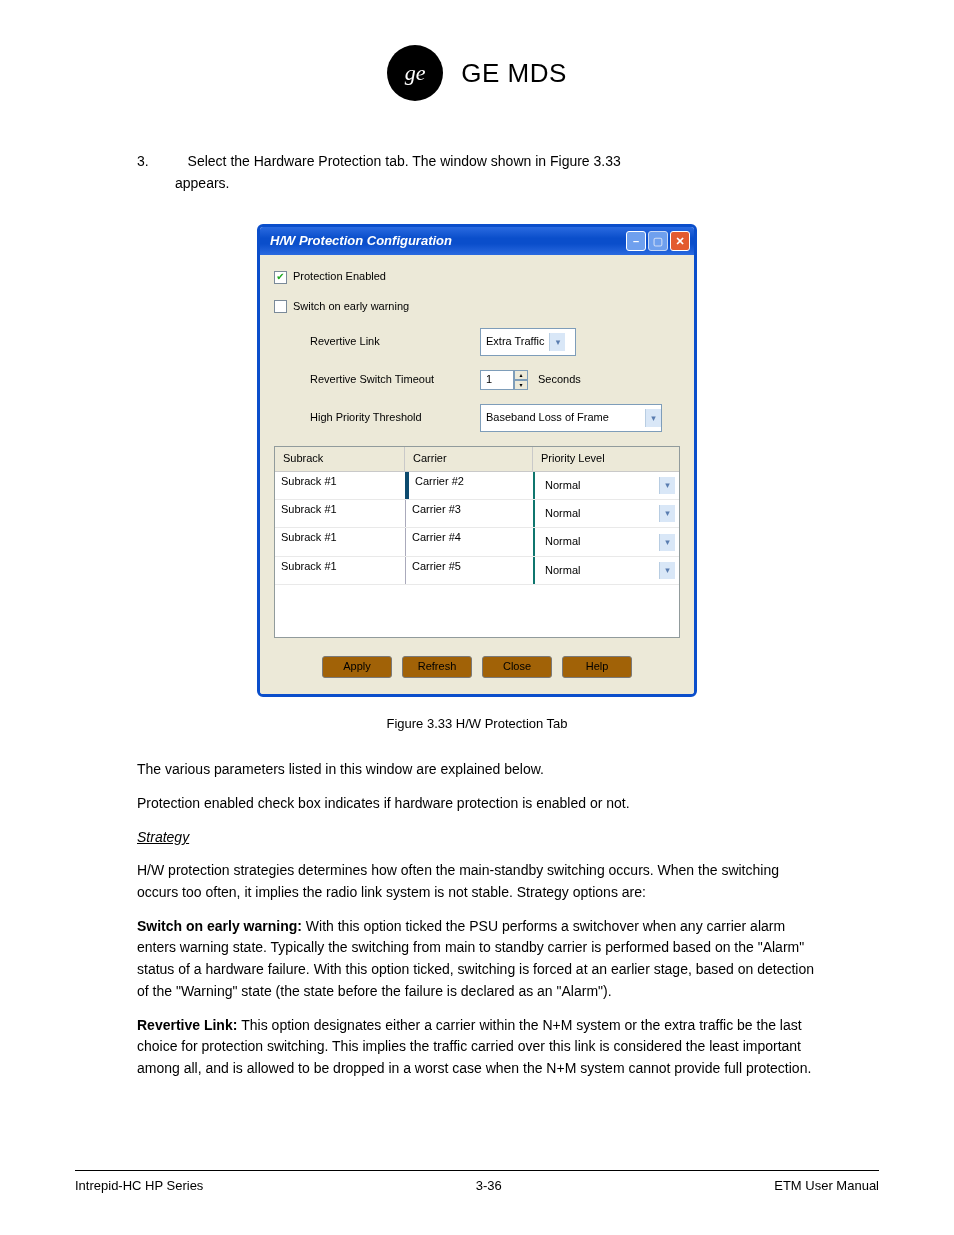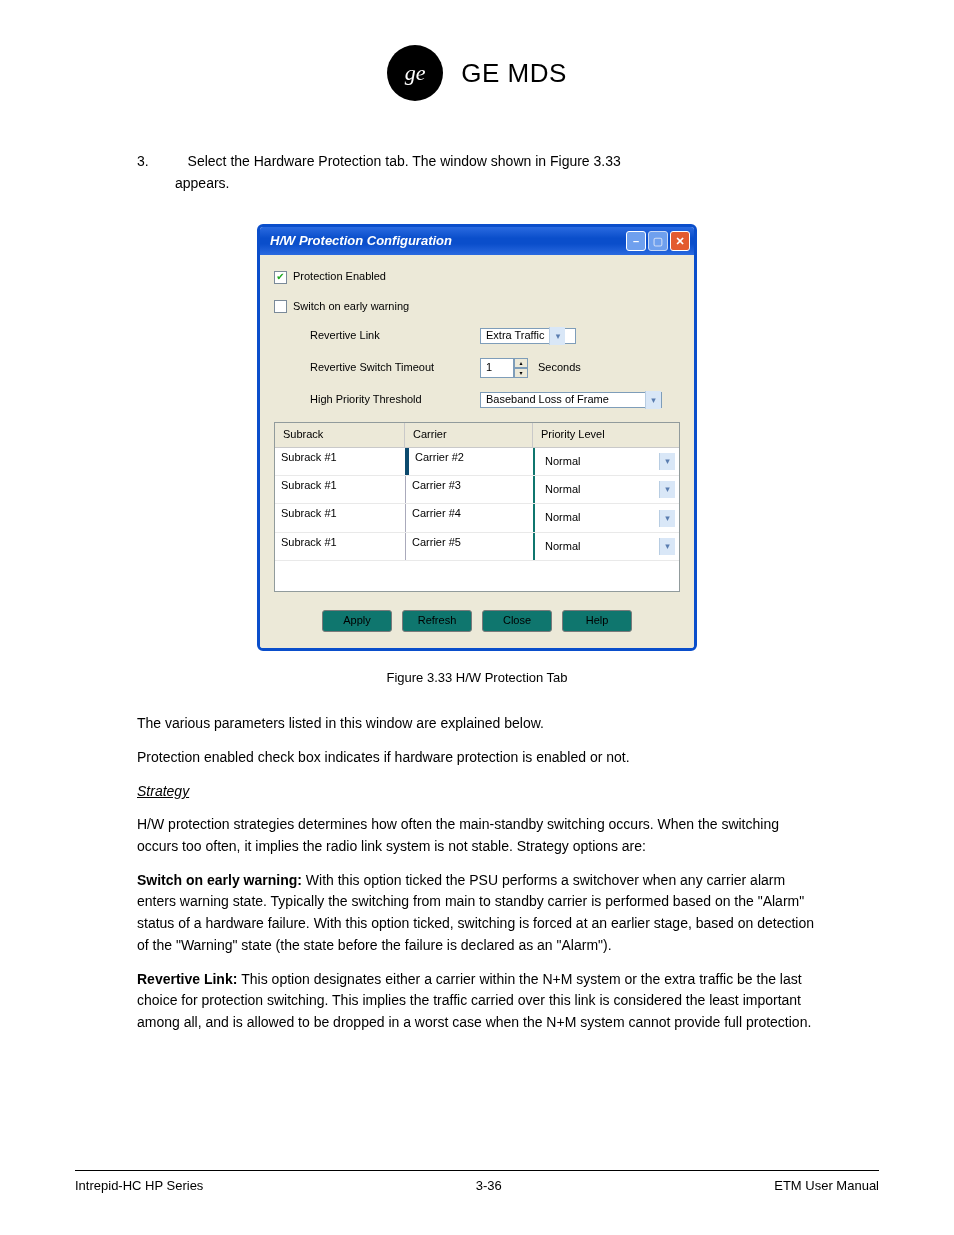--- a/index.html
+++ b/index.html
@@ -106,21 +106,21 @@
     display: inline-flex; align-items: center; justify-content: center;
     font-size: 10px; color: #1fa81f; line-height:1;
   }
   .form-row {
     display: flex; align-items: center;
     margin-bottom: 14px;
     margin-left: 36px;
   }
   .form-label { width: 170px; }
   .dd {
-    height: 16px;
+    height: 28px;
     background: #fff;
     border: 1px solid #7e9db9;
     display: inline-flex;
     align-items: center;
     padding: 0 0 0 5px;
     position: relative;
   }
   .dd-arrow {
     width: 16px; height: 18px;
     background: #d9e7f7;
@@ -150,21 +150,21 @@
     background:#ece9d8;
     font-size:6px; line-height:1;
     display:flex; align-items:center; justify-content:center;
   }
   .sec-label { margin-left: 10px; }
   .table {
     border: 1px solid #919b9c;
     background: #fff;
     margin-top: 6px;
     margin-bottom: 18px;
-    height: 170px;
+    height: 192px;
   }
   .thead {
     display: flex;
     background: #ece9d8;
     border-bottom: 1px solid #c9c9c9;
   }
   .th {
     padding: 4px 8px;
     border-right: 1px solid #c9c9c9;
     font-size: 11px;
@@ -194,21 +194,21 @@
     display:flex; align-items:center; justify-content:center;
     color:#5a7db0; font-size:9px;
   }
   .btn-row {
     display:flex; justify-content:center; gap:10px;
   }
   .btn {
     min-width:70px; height:22px;
     border:1px solid #7a7a7a;
     border-radius:3px;
-    background:#0f766e;
+    background:#a16207;
     font-size:11px;
     display:flex; align-items:center; justify-content:center;
     padding:0 10px;
   }
   .fig-caption {
     text-align:center;
     font-size:13px;
     margin: 12px 0 26px 0;
   }
   .body-text {

